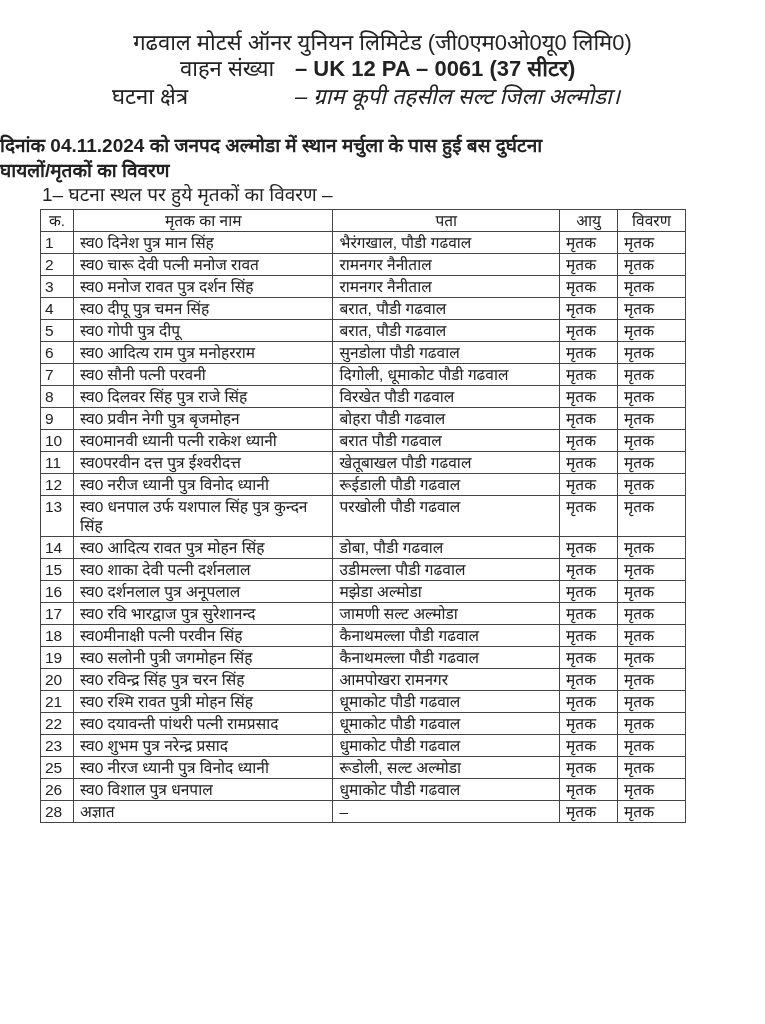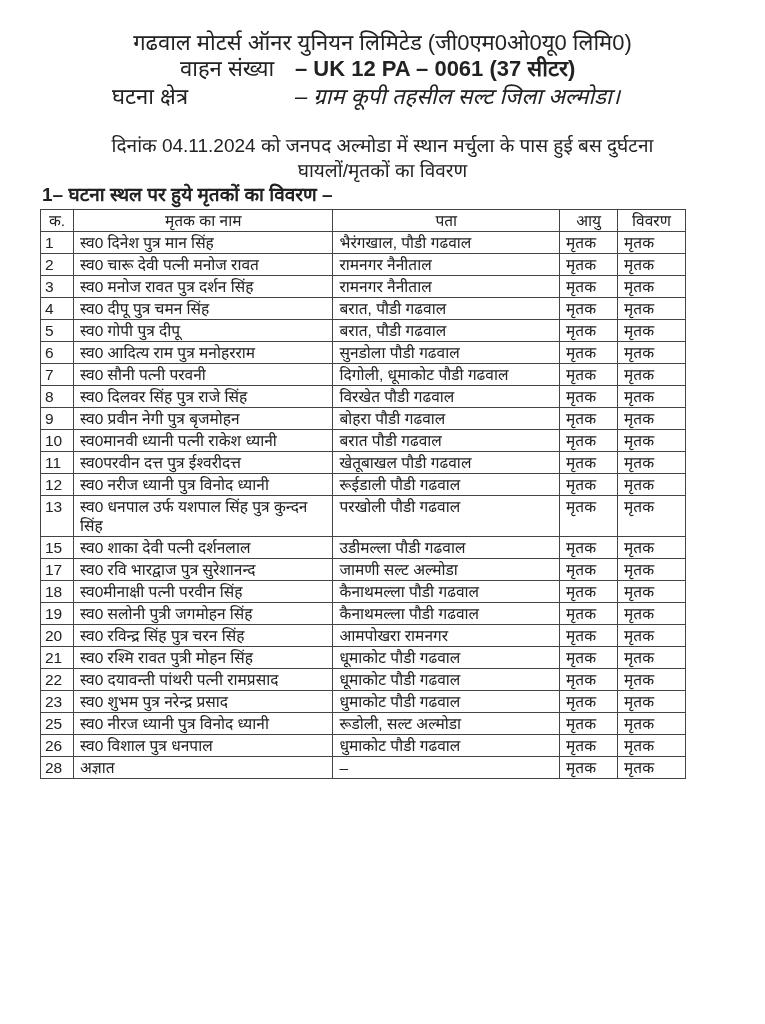--- a/index.html
+++ b/index.html
@@ -6,25 +6,25 @@
   body { width: 765px; height: 1024px; position: relative; overflow: hidden;
          font-family: "Liberation Sans", "DejaVu Sans", sans-serif; color: #222; }
   .hdr { position: absolute; left: 0; width: 765px; font-size: 22px; line-height: 26px; }
   .hdr1 { top: 30px; text-align: center; }
   .hdr2 { top: 56px; }
   .hdr3 { top: 84px; }
   .hdr2 .lbl { position: absolute; left: 180px; }
   .hdr2 .val { position: absolute; left: 295px; white-space: nowrap; font-weight: bold; }
   .hdr3 .lbl { position: absolute; left: 112px; }
   .hdr3 .val { position: absolute; left: 295px; white-space: nowrap; font-style: italic; }
-  .title { position: absolute; left: 0; width: 765px; text-align: center;
-           font-size: 19px; font-weight: normal; line-height: 22px; }
+  .title { position: absolute; left: 0; width: 765px; text-align: left;
+           font-size: 19px; font-weight: bold; line-height: 22px; }
   .t1 { top: 135px; }
   .t2 { top: 160px; }
-  .section { position: absolute; left: 42px; top: 184px; font-size: 19px; font-weight: bold; line-height: 22px; }
+  .section { position: absolute; left: 42px; top: 184px; font-size: 19px; font-weight: normal; line-height: 22px; }
   table { position: absolute; left: 40px; top: 209px; width: 646px;
           border-collapse: collapse; font-size: 15.5px; }
   td, th { border: 1px solid #444; padding: 1px 6px; vertical-align: top; line-height: 19px;
            font-weight: normal; text-align: left; }
   th { text-align: center; }
   col.c0 { width: 33px; } col.c1 { width: 260px; } col.c2 { width: 227px; }
   col.c3 { width: 58px; } col.c4 { width: 68px; }
   td.sn { padding-left: 4px; }
   td.addr.justify { text-align: justify; text-align-last: left; margin-left: 20px; }
 </style>
@@ -148,27 +148,41 @@
         <td>मृतक</td>
       </tr>
       <tr>
         <td class="sn">13</td>
         <td>स्व0 धनपाल उर्फ यशपाल सिंह पुत्र कुन्दन सिंह</td>
         <td class="addr">परखोली पौडी गढवाल</td>
         <td>मृतक</td>
         <td>मृतक</td>
       </tr>
       <tr>
+        <td class="sn">14</td>
+        <td>स्व0 आदित्य रावत पुत्र मोहन सिंह</td>
+        <td class="addr">डोबा, पौडी गढवाल</td>
+        <td>मृतक</td>
+        <td>मृतक</td>
+      </tr>
+      <tr>
         <td class="sn">15</td>
         <td>स्व0 शाका देवी पत्नी दर्शनलाल</td>
         <td class="addr">उडीमल्ला पौडी गढवाल</td>
         <td>मृतक</td>
         <td>मृतक</td>
       </tr>
       <tr>
+        <td class="sn">16</td>
+        <td>स्व0 दर्शनलाल पुत्र अनूपलाल</td>
+        <td class="addr">मझेडा अल्मोडा</td>
+        <td>मृतक</td>
+        <td>मृतक</td>
+      </tr>
+      <tr>
         <td class="sn">17</td>
         <td>स्व0 रवि भारद्वाज पुत्र सुरेशानन्द</td>
         <td class="addr">जामणी सल्ट अल्मोडा</td>
         <td>मृतक</td>
         <td>मृतक</td>
       </tr>
       <tr>
         <td class="sn">18</td>
         <td>स्व0मीनाक्षी पत्नी परवीन सिंह</td>
         <td class="addr">कैनाथमल्ला पौडी गढवाल</td>

